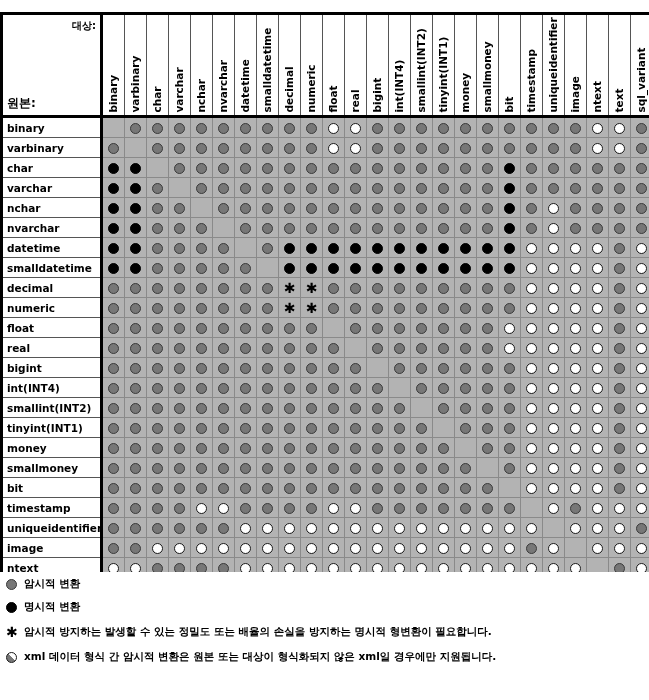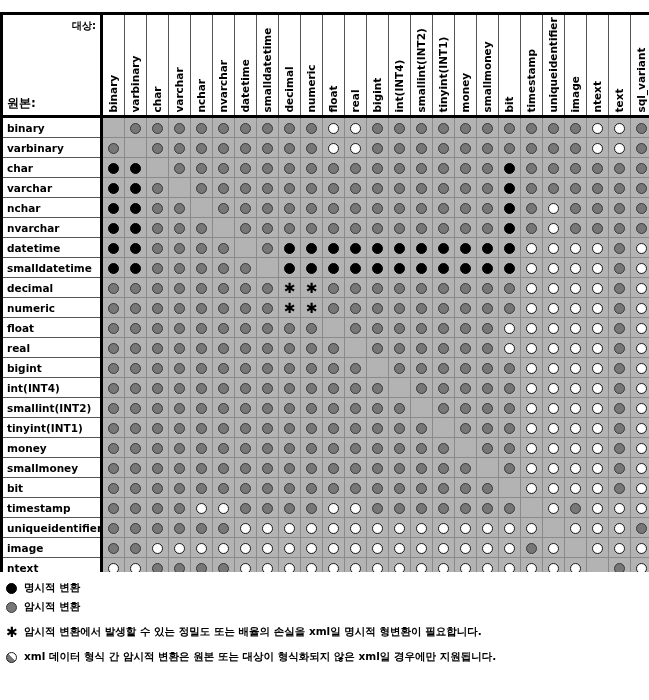--- a/index.html
+++ b/index.html
@@ -1026,31 +1026,31 @@
             <td class="cell"><span class="dot none"></span></td>
             <td class="cell"><span class="dot none"></span></td>
             <td class="cell"><span class="dot none"></span></td>
             <td class="cell"><span class="dot none"></span></td>
           </tr>
         </tbody>
     </table>
   </div>
 
   <div id="legend">
+    <div class="legend-row r2">
+      <span class="marker"><span class="dot implicit"></span></span>
+      <span class="ltext">암시적 변환</span>
+    </div>
     <div class="legend-row r1">
       <span class="marker"><span class="dot explicit"></span></span>
       <span class="ltext">명시적 변환</span>
     </div>
-    <div class="legend-row r2">
-      <span class="marker"><span class="dot implicit"></span></span>
-      <span class="ltext">암시적 변환</span>
-    </div>
     <div class="legend-row r4">
       <span class="marker"><span class="star">✱</span></span>
-      <span class="ltext">암시적 변환에서 발생할 수 있는 정밀도 또는 배율의 손실을 xml일 명시적 형변환이 필요합니다.</span>
+      <span class="ltext">암시적 방지하는 발생할 수 있는 정밀도 또는 배율의 손실을 방지하는 명시적 형변환이 필요합니다.</span>
     </div>
     <div class="legend-row r5">
       <span class="marker"><span class="dot half"></span></span>
       <span class="legend-note-lines">
         <span class="ltext2">xml 데이터 형식 간 암시적 변환은 원본 또는 대상이 형식화되지 않은 xml일 경우에만 지원됩니다.</span>
       </span>
     </div>
   </div>
 
 </div>

